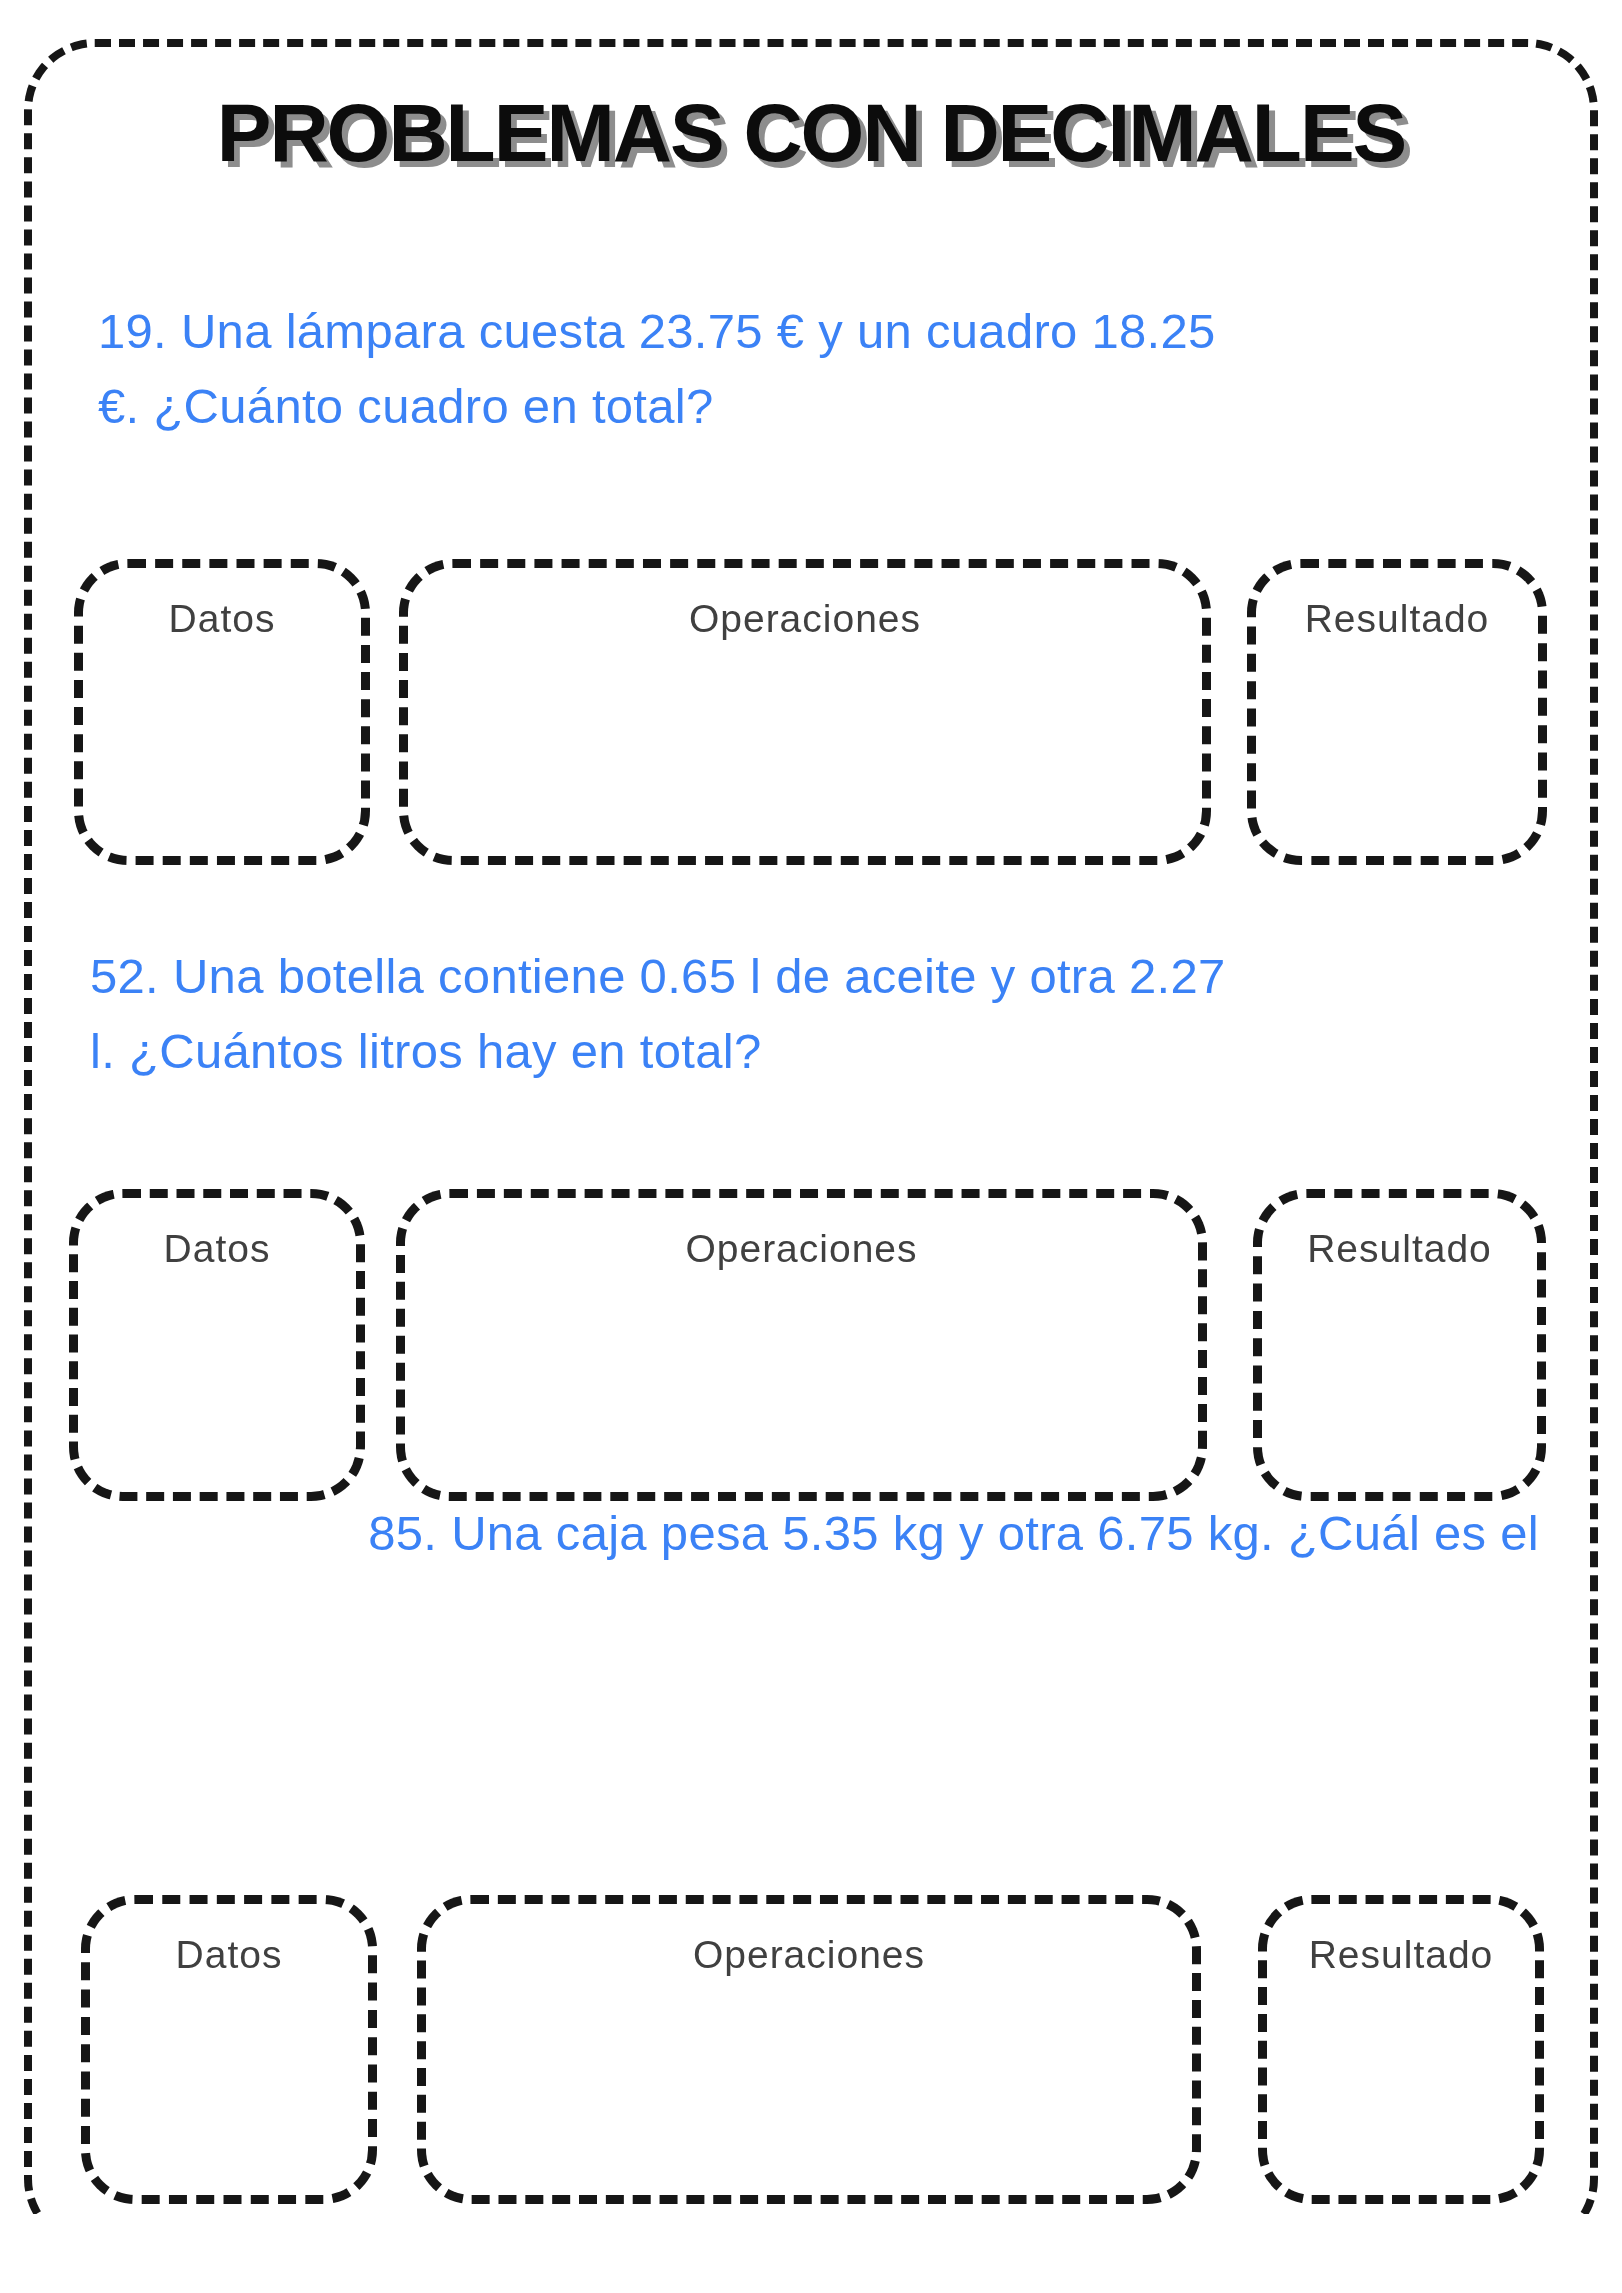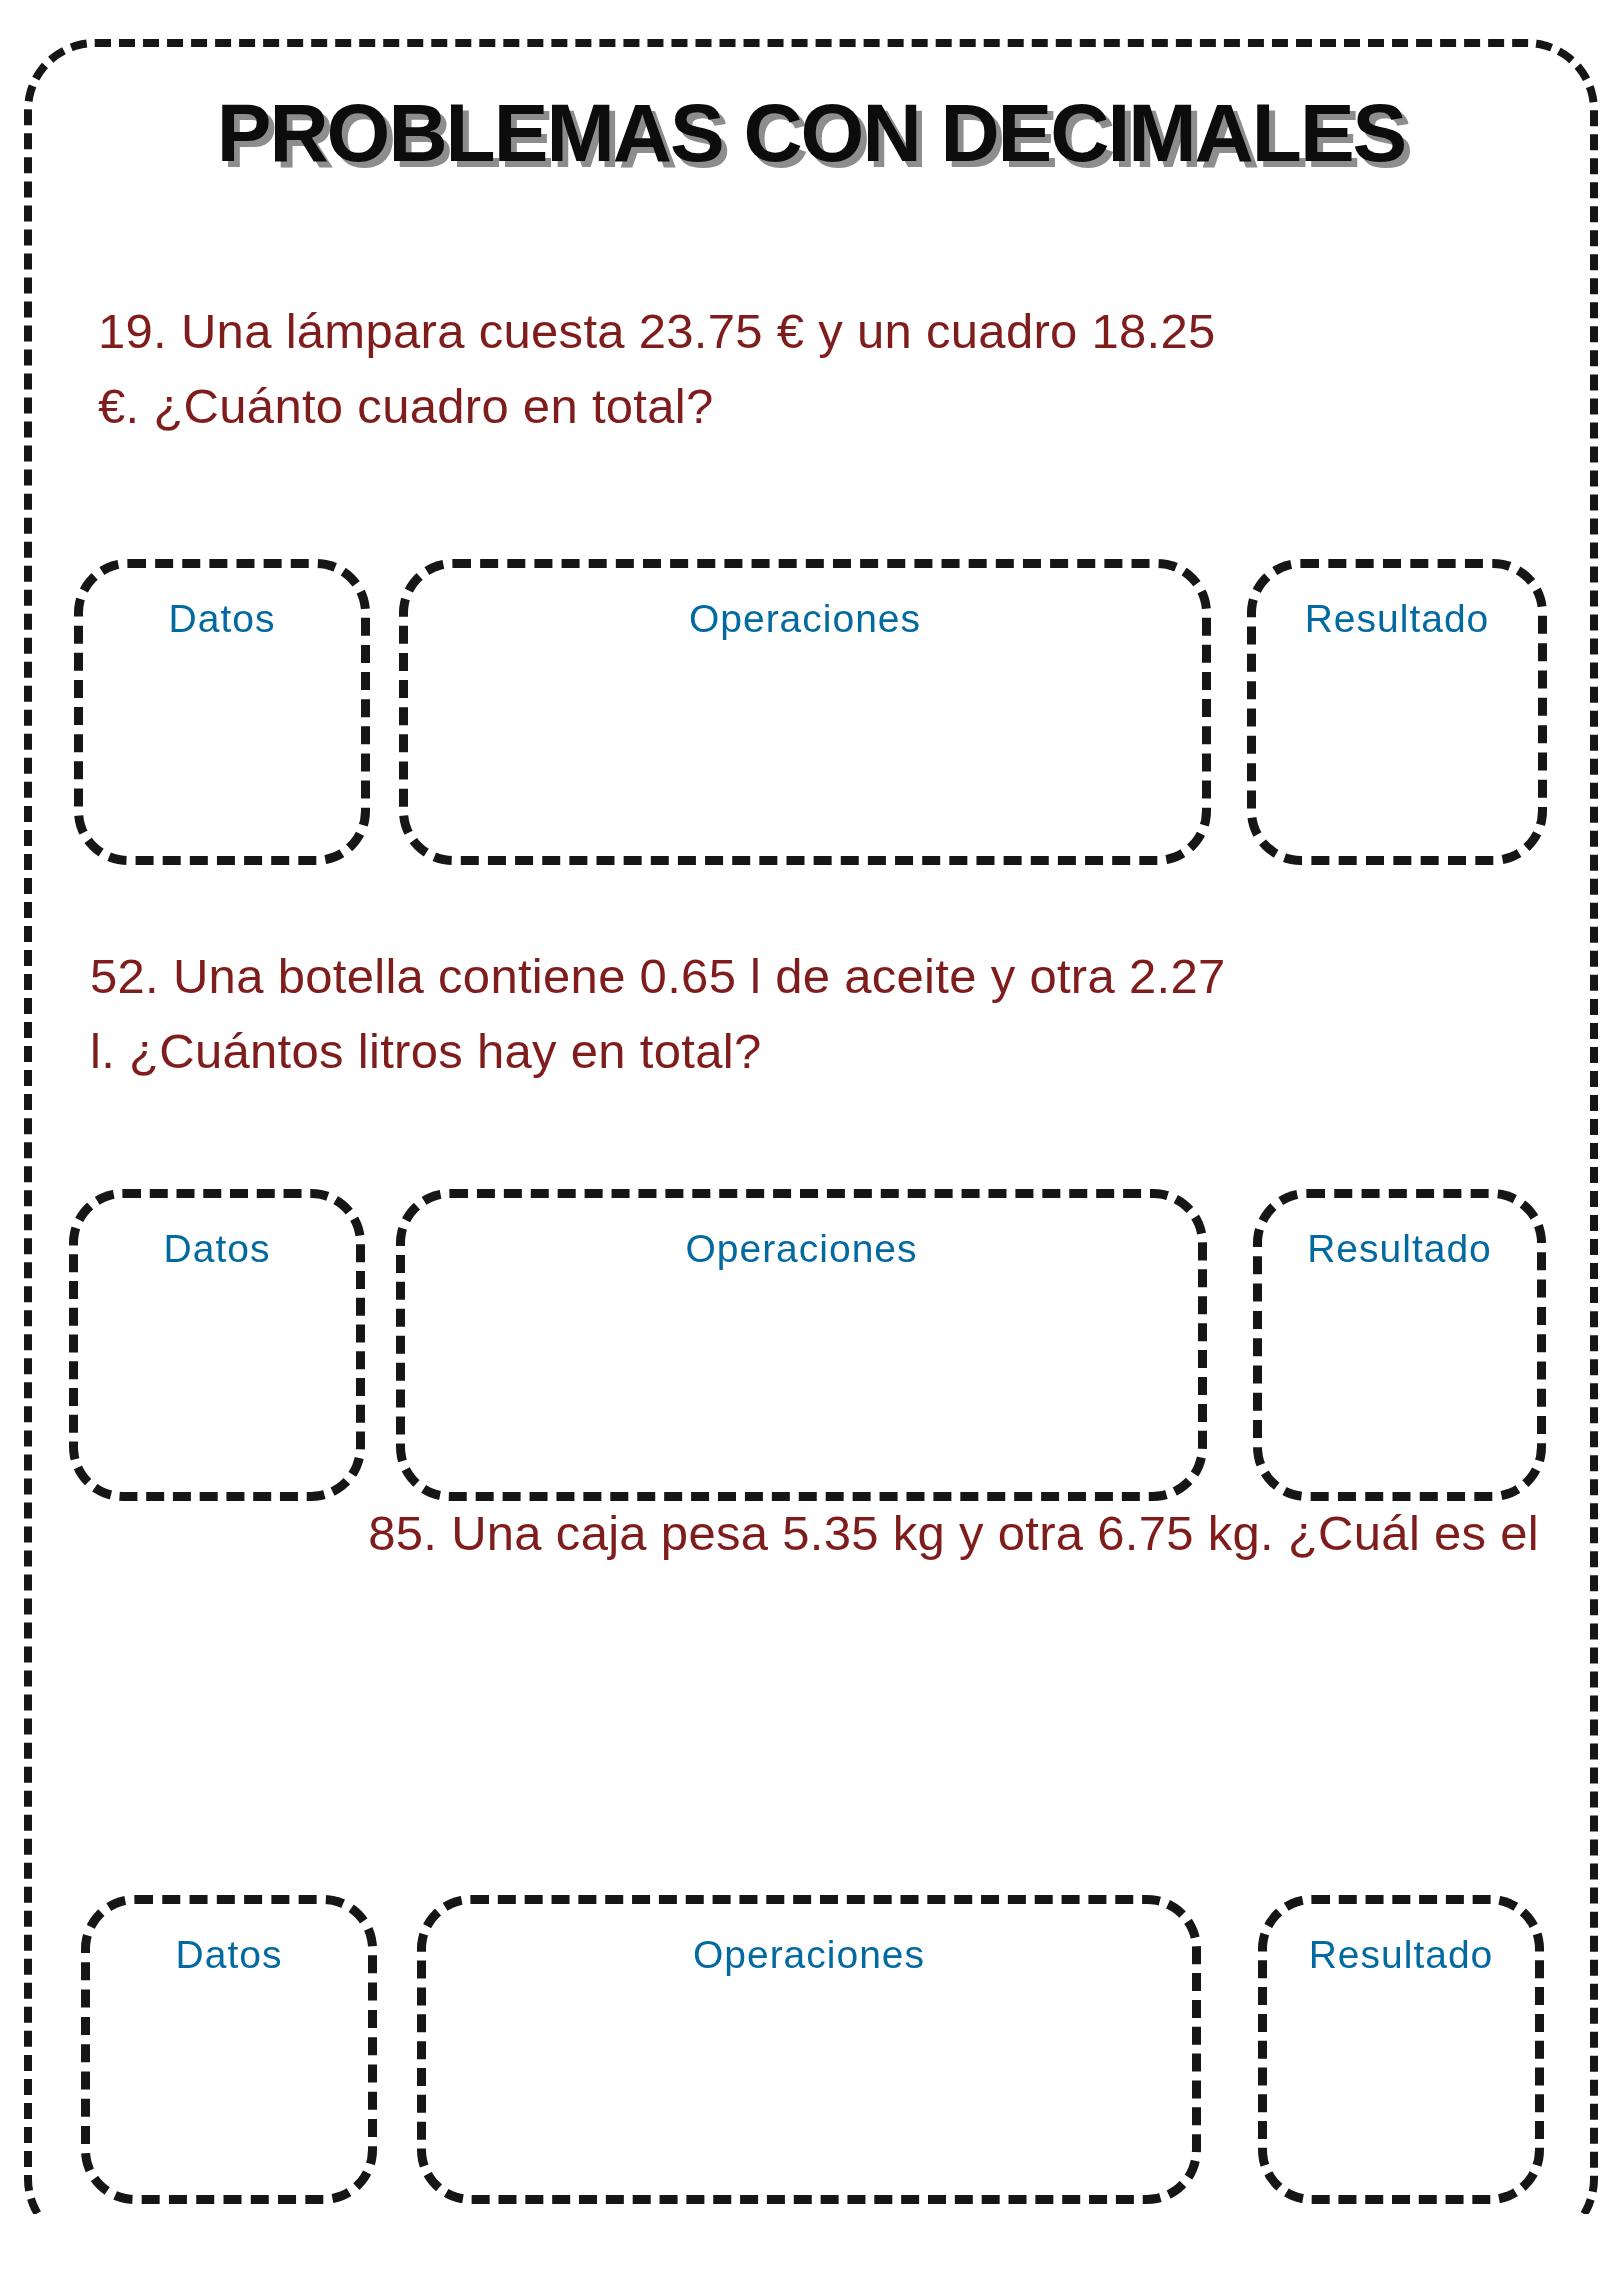--- a/index.html
+++ b/index.html
@@ -37,21 +37,21 @@
     letter-spacing: -2px;
     color: #0c0c0c;
     text-shadow: 5.9px 5.9px 0 #8d8d8d;
     white-space: nowrap;
   }
   .ptext {
     position: absolute;
     margin: 0;
     font-size: 49px;
     line-height: 75px;
-    color: #7f1d1d;
+    color: #3b82f6;
     letter-spacing: 0.3px;
   }
   .tline { display: block; }
   #t1 { left: 98px; top: 294px; width: 1441px; }
   #t2 { left: 90px;  top: 939px; width: 1441px; }
   #t3 { left: 118px; top: 1496px; width: 1421px; text-align: right; }
 
   .boxrow {
     position: absolute;
     left: 0;
@@ -71,21 +71,21 @@
     background: #ffffff;
   }
   .boxlabel {
     position: absolute;
     top: 29px;
     left: 0;
     width: 100%;
     text-align: center;
     font-size: 39px;
     letter-spacing: 1px;
-    color: #0369a1;
+    color: #404040;
   }
   #r1 .b-datos { left: 74px;   width: 296px; }
   #r1 .b-oper  { left: 399px;  width: 812px; }
   #r1 .b-res   { left: 1247px; width: 300px; }
 
   #r2 .b-datos { left: 69px;   width: 296px; }
   #r2 .b-oper  { left: 396px;  width: 811px; }
   #r2 .b-res   { left: 1253px; width: 293px; }
 
   #r3 .b-datos { left: 81px;   width: 296px; }

